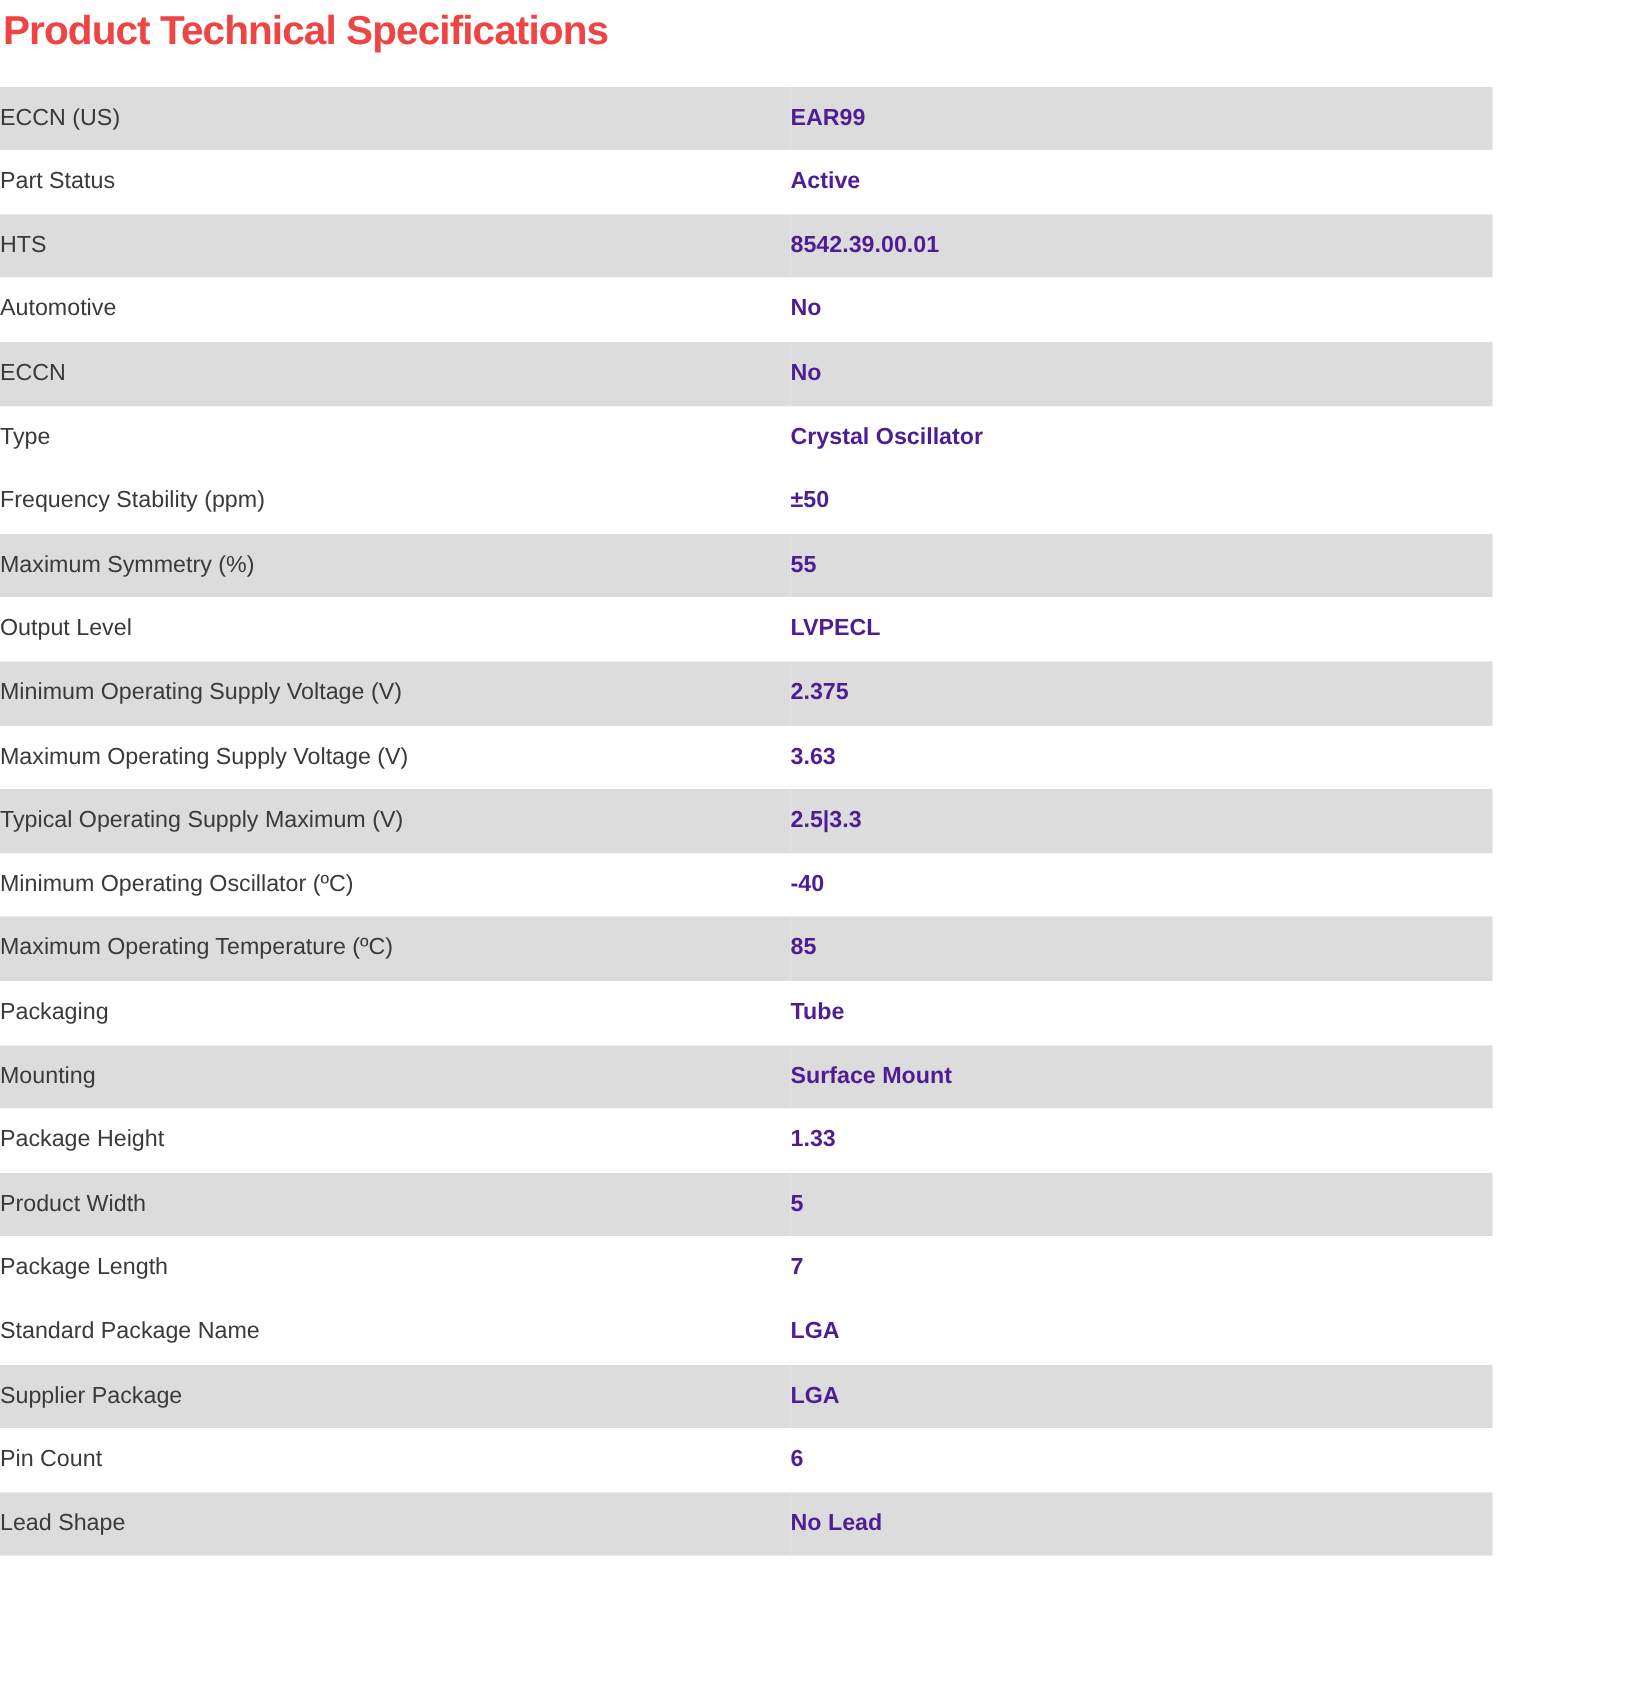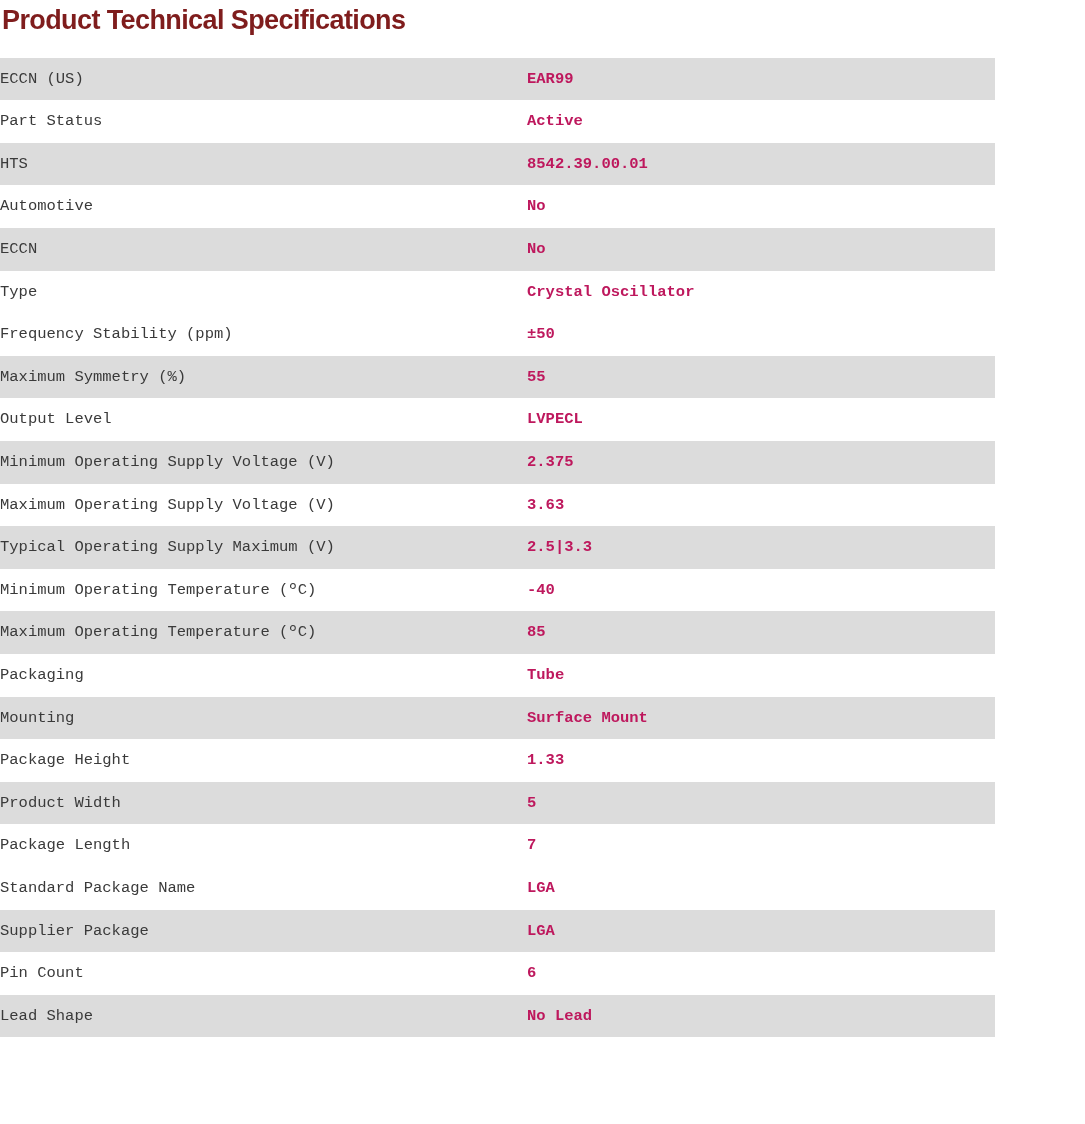--- a/index.html
+++ b/index.html
@@ -15,30 +15,29 @@
     -webkit-font-smoothing: antialiased;
   }
   .page {
     width: 1085px;
     position: relative;
   }
   .page-title {
     font-size: 27px;
     font-weight: bold;
     letter-spacing: -0.6px;
-    color: #7f1d1d;
+    color: #ef4444;
     padding: 6px 0 0 2px;
     margin: 0 0 22px 0;
     line-height: 1.1;
   }
   table.spec-table {
     border-collapse: collapse;
     width: 995px;
     table-layout: fixed;
-    font-family: Liberation Mono, monospace;
   }
   table.spec-table tr {
     height: 42.6px;
   }
   table.spec-table tr.odd-row {
     background: #dcdcdc;
   }
   table.spec-table tr.even-row {
     background: #ffffff;
   }
@@ -49,21 +48,21 @@
     line-height: 1.2;
   }
   td.spec-label {
     width: 527px;
     padding-left: 36px;
     color: #3a3a3a;
     font-weight: normal;
   }
   td.spec-value {
     padding-left: 0;
-    color: #be185d;
+    color: #4c1d95;
     font-weight: bold;
   }
 </style>
 </head>
 <body>
 
 <div class="page">
 
   <h1 class="page-title">Product Technical Specifications</h1>
 
@@ -111,21 +110,21 @@
         </tr>
         <tr class="even-row">
           <td class="spec-label">Maximum Operating Supply Voltage (V)</td>
           <td class="spec-value">3.63</td>
         </tr>
         <tr class="odd-row">
           <td class="spec-label">Typical Operating Supply Maximum (V)</td>
           <td class="spec-value">2.5|3.3</td>
         </tr>
         <tr class="even-row">
-          <td class="spec-label">Minimum Operating Temperature (ºC)</td>
+          <td class="spec-label">Minimum Operating Oscillator (ºC)</td>
           <td class="spec-value">-40</td>
         </tr>
         <tr class="odd-row">
           <td class="spec-label">Maximum Operating Temperature (ºC)</td>
           <td class="spec-value">85</td>
         </tr>
         <tr class="even-row">
           <td class="spec-label">Packaging</td>
           <td class="spec-value">Tube</td>
         </tr>

